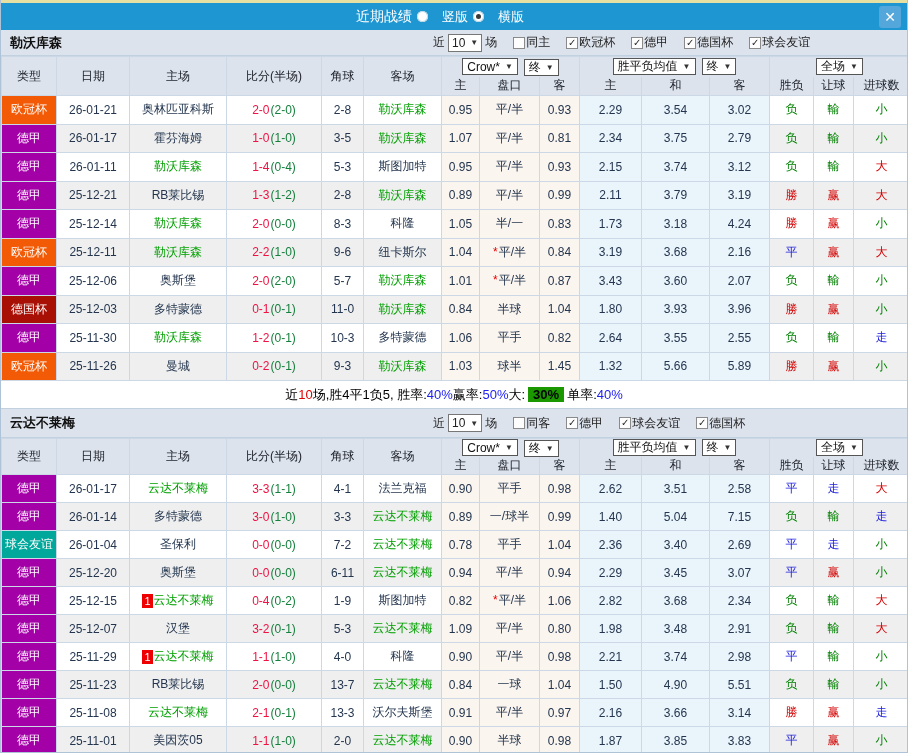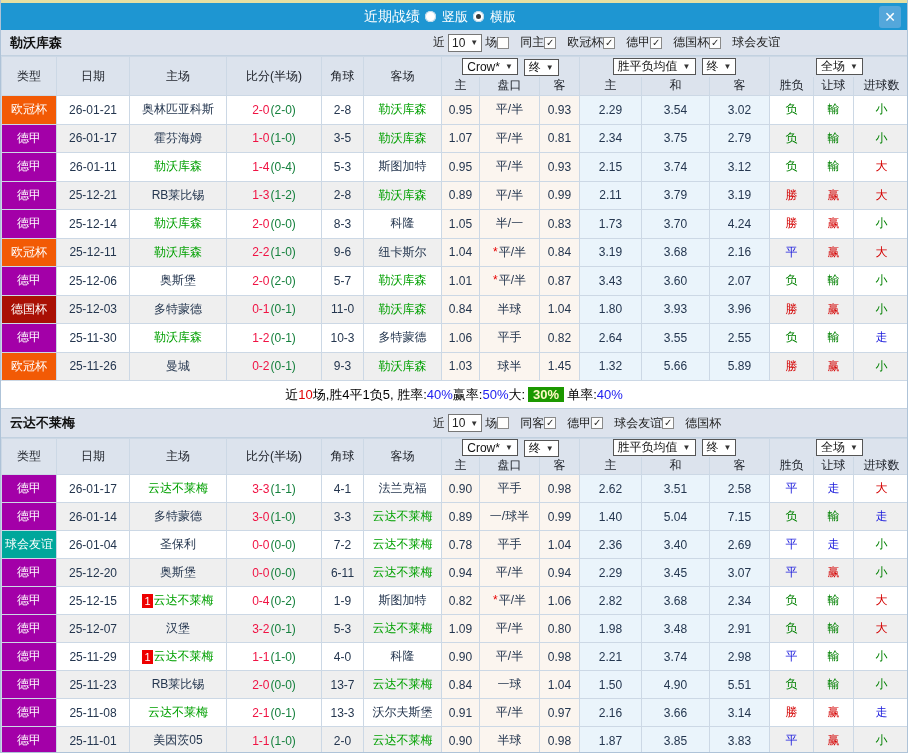--- a/index.html
+++ b/index.html
@@ -2,32 +2,32 @@
 <html><head>
 <meta charset="utf-8">
 <style>
   *{margin:0;padding:0;box-sizing:border-box}
   body{font-family:"Liberation Sans","DejaVu Sans",sans-serif;background:#fff}
   .panel{width:908px;height:753px;border:1px solid #aec3d8;border-top:none;overflow:hidden;background:#fff}
   
   .titlebar{height:30px;background:#1e96d2;border-top:3px solid #e6e0a3;display:flex;align-items:center;color:#fff;position:relative}
   .titlebar-center{flex:1;display:flex;justify-content:center;align-items:center;gap:5px;font-size:13px}
   .tb-title{font-weight:normal;font-size:14px}
-  .radio{display:inline-flex;align-items:center;gap:6px;cursor:pointer}
+  .radio{display:inline-flex;align-items:center;gap:14px;cursor:pointer}
   .radio-circle{width:11px;height:11px;border-radius:50%;background:#fff;display:inline-block;position:relative;box-shadow:inset 0 0 0 1px #bcd9ea}
   .radio-circle.dot::after{content:"";position:absolute;left:3px;top:3px;width:5px;height:5px;border-radius:50%;background:#3a3a3a}
   .close-btn{width:22px;height:22px;background:#54a7db;border-radius:3px;color:#fff;font-weight:bold;display:flex;align-items:center;justify-content:center;margin-right:6px;cursor:pointer;font-size:14px}
   
   .section-header{background:#dde3ed;display:flex;align-items:center;border-bottom:1px solid #c2d1e0}
   .sh1{height:26px}.sh2{height:29px}
   .team-name{width:432px;padding-left:9px;font-weight:bold;font-size:13px;color:#101010}
   .filters{display:flex;align-items:center;font-size:12px;color:#222}
   .mini-select{display:inline-flex;align-items:center;border:1px solid #777;background:#fff;padding:0 3px;height:18px;margin:0 3px;gap:5px;cursor:pointer}
   .arr{font-size:8px;color:#333}
-  .cbw{display:inline-flex;align-items:center;margin-left:0;gap:11px;cursor:pointer}
+  .cbw{display:inline-flex;align-items:center;margin-left:16px;gap:1px;cursor:pointer}
   .cb{width:12px;height:12px;border:1px solid #8a8a8a;background:#fdfdfd;display:inline-flex;align-items:center;justify-content:center;font-size:10px;line-height:10px;color:#2a2a2a}
   
   table{width:908px;border-collapse:collapse;table-layout:fixed;font-size:12px;color:#24364f}
   th,td{border:1px solid #ccd8e5;text-align:center;overflow:hidden;white-space:nowrap;padding:0}
   thead th{background:#dce3ed;font-weight:normal;color:#20242c}
   .t1 .hr1 th{height:20px}.t1 .hr2 th{height:19px}
   .t2 .hr1 th{height:18px}.t2 .hr2 th{height:18px}
   .hr1 th{border-bottom:none}.hr2 th{border-top:none}
   .hdd{display:inline-flex;align-items:center;border:1px solid #555;background:#fff;padding:0 4px;height:17px;margin:0 3px;gap:5px;color:#111;cursor:pointer}
   .t1 tbody td{height:28.5px}
@@ -38,21 +38,21 @@
   td.badge{color:#fff}
   .hl{color:#00a000}
   .ft{color:#f01243}
   .ht{color:#15803d;margin-left:1px}
   .star{color:#e80000;margin-right:1px}
   .rc{background:#ee0000;color:#fff;display:inline-block;padding:0 2px;height:14px;line-height:14px;font-size:11px;margin-right:1px;vertical-align:middle}
   .team{cursor:pointer}
   
   .summary{height:28px;background:#fff;border-bottom:1px solid #c2d1e0;display:flex;align-items:center;justify-content:center;font-size:13px;color:#000}
   .s-k{color:#000}.s-r{color:#e00000}.s-b{color:#2222f0}
-  .s-g{background:#1b9800;color:#fef9c3;font-weight:bold;padding:0 5px;margin:0 3px}
+  .s-g{background:#1b9800;color:#000000;font-weight:bold;padding:0 5px;margin:0 3px}
 </style>
 </head>
 <body>
 
 <div class="panel">
 
   <div class="titlebar">
     <div class="titlebar-center">
       <span class="tb-title">近期战绩</span>
       <span class="radio">
@@ -237,21 +237,21 @@
           <td class="badge" style="background: rgb(163, 0, 168);">德甲</td>
           <td>25-12-14</td>
           <td class="team"><span class="hl">勒沃库森</span></td>
           <td><span class="ft">2-0</span><span class="ht">(0-0)</span></td>
           <td>8-3</td>
           <td class="team"><span>科隆</span></td>
           <td class="odds">1.05</td>
           <td class="odds">半/一</td>
           <td class="odds">0.83</td>
           <td class="eu">1.73</td>
-          <td class="eu">3.70</td>
+          <td class="eu">3.18</td>
           <td class="eu">4.24</td>
           <td class="res" style="color: rgb(212, 0, 0);">勝</td>
           <td class="res" style="color: rgb(212, 0, 0);">赢</td>
           <td class="res" style="color: rgb(0, 128, 0);">小</td>
         </tr>
         <tr class="alt">
           <td class="badge" style="background: rgb(242, 90, 5);">欧冠杯</td>
           <td>25-12-11</td>
           <td class="team"><span class="hl">勒沃库森</span></td>
           <td><span class="ft">2-2</span><span class="ht">(1-0)</span></td>

